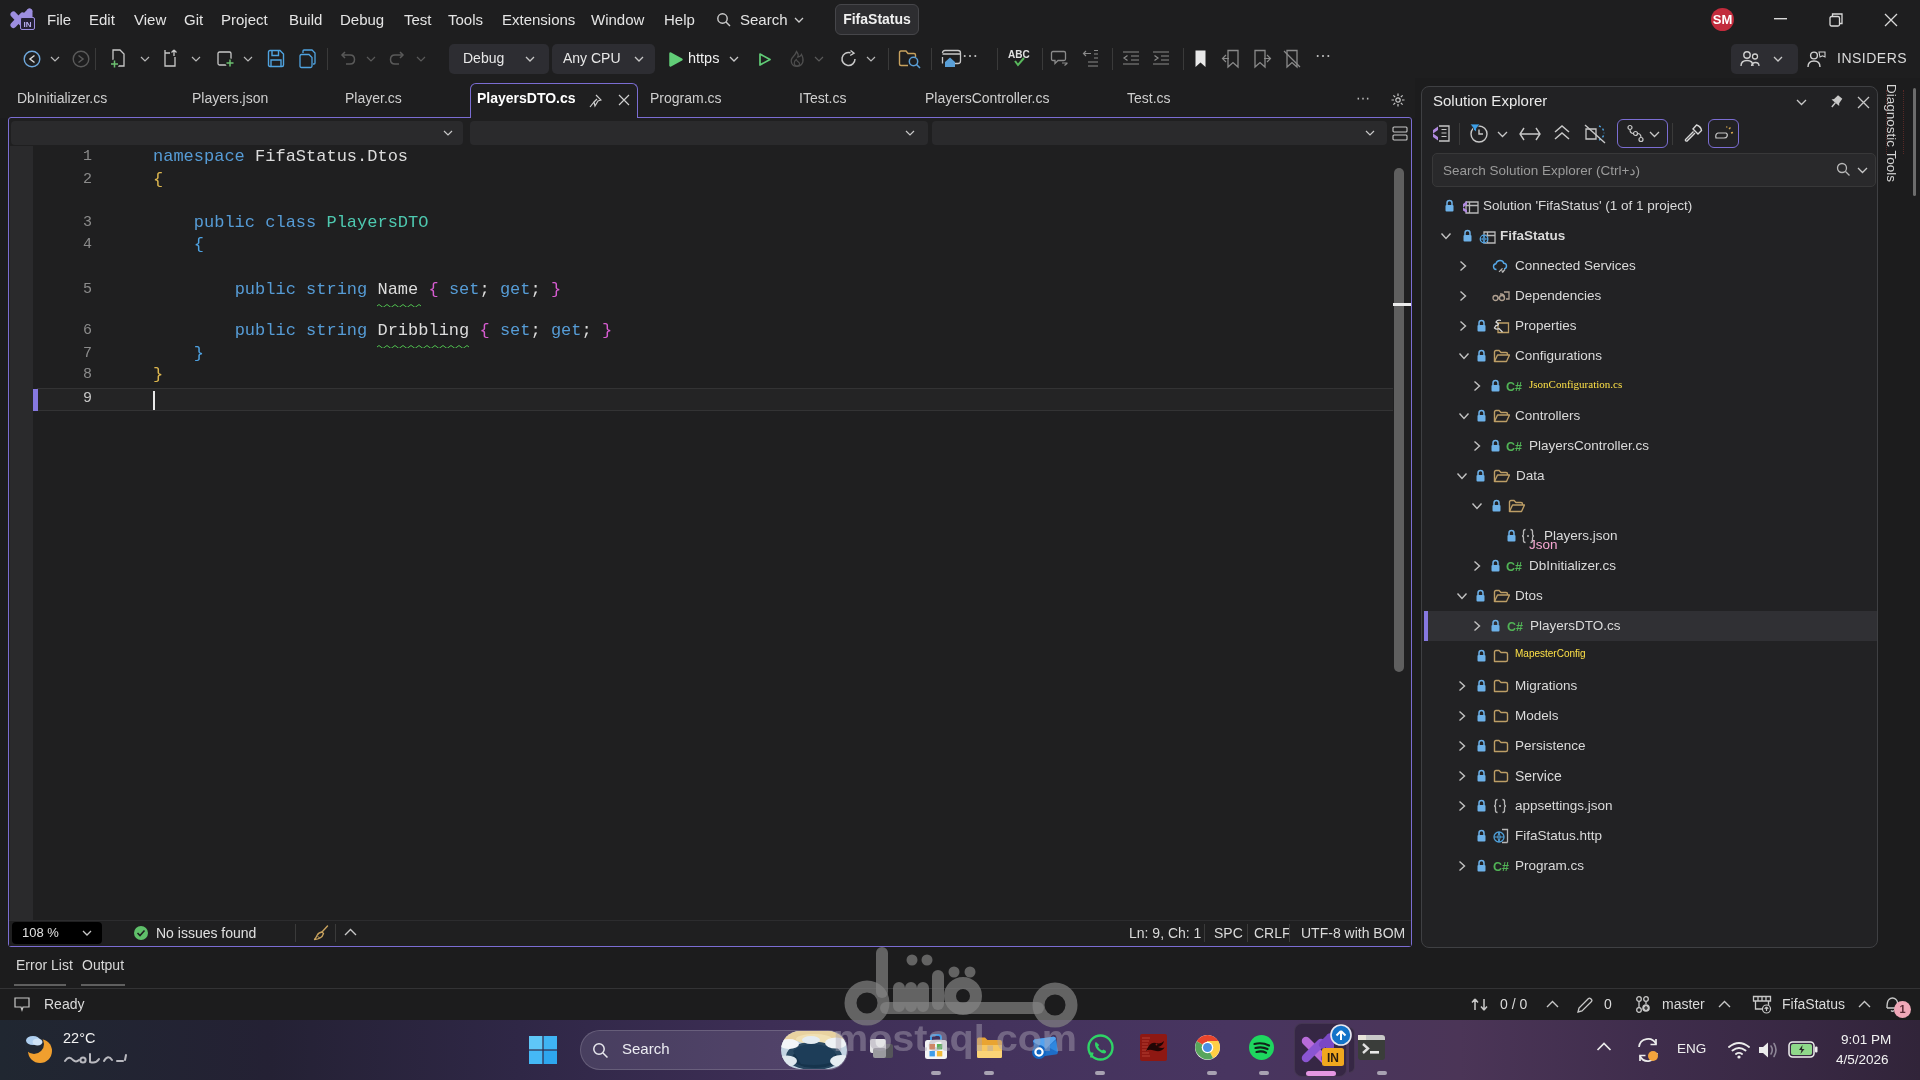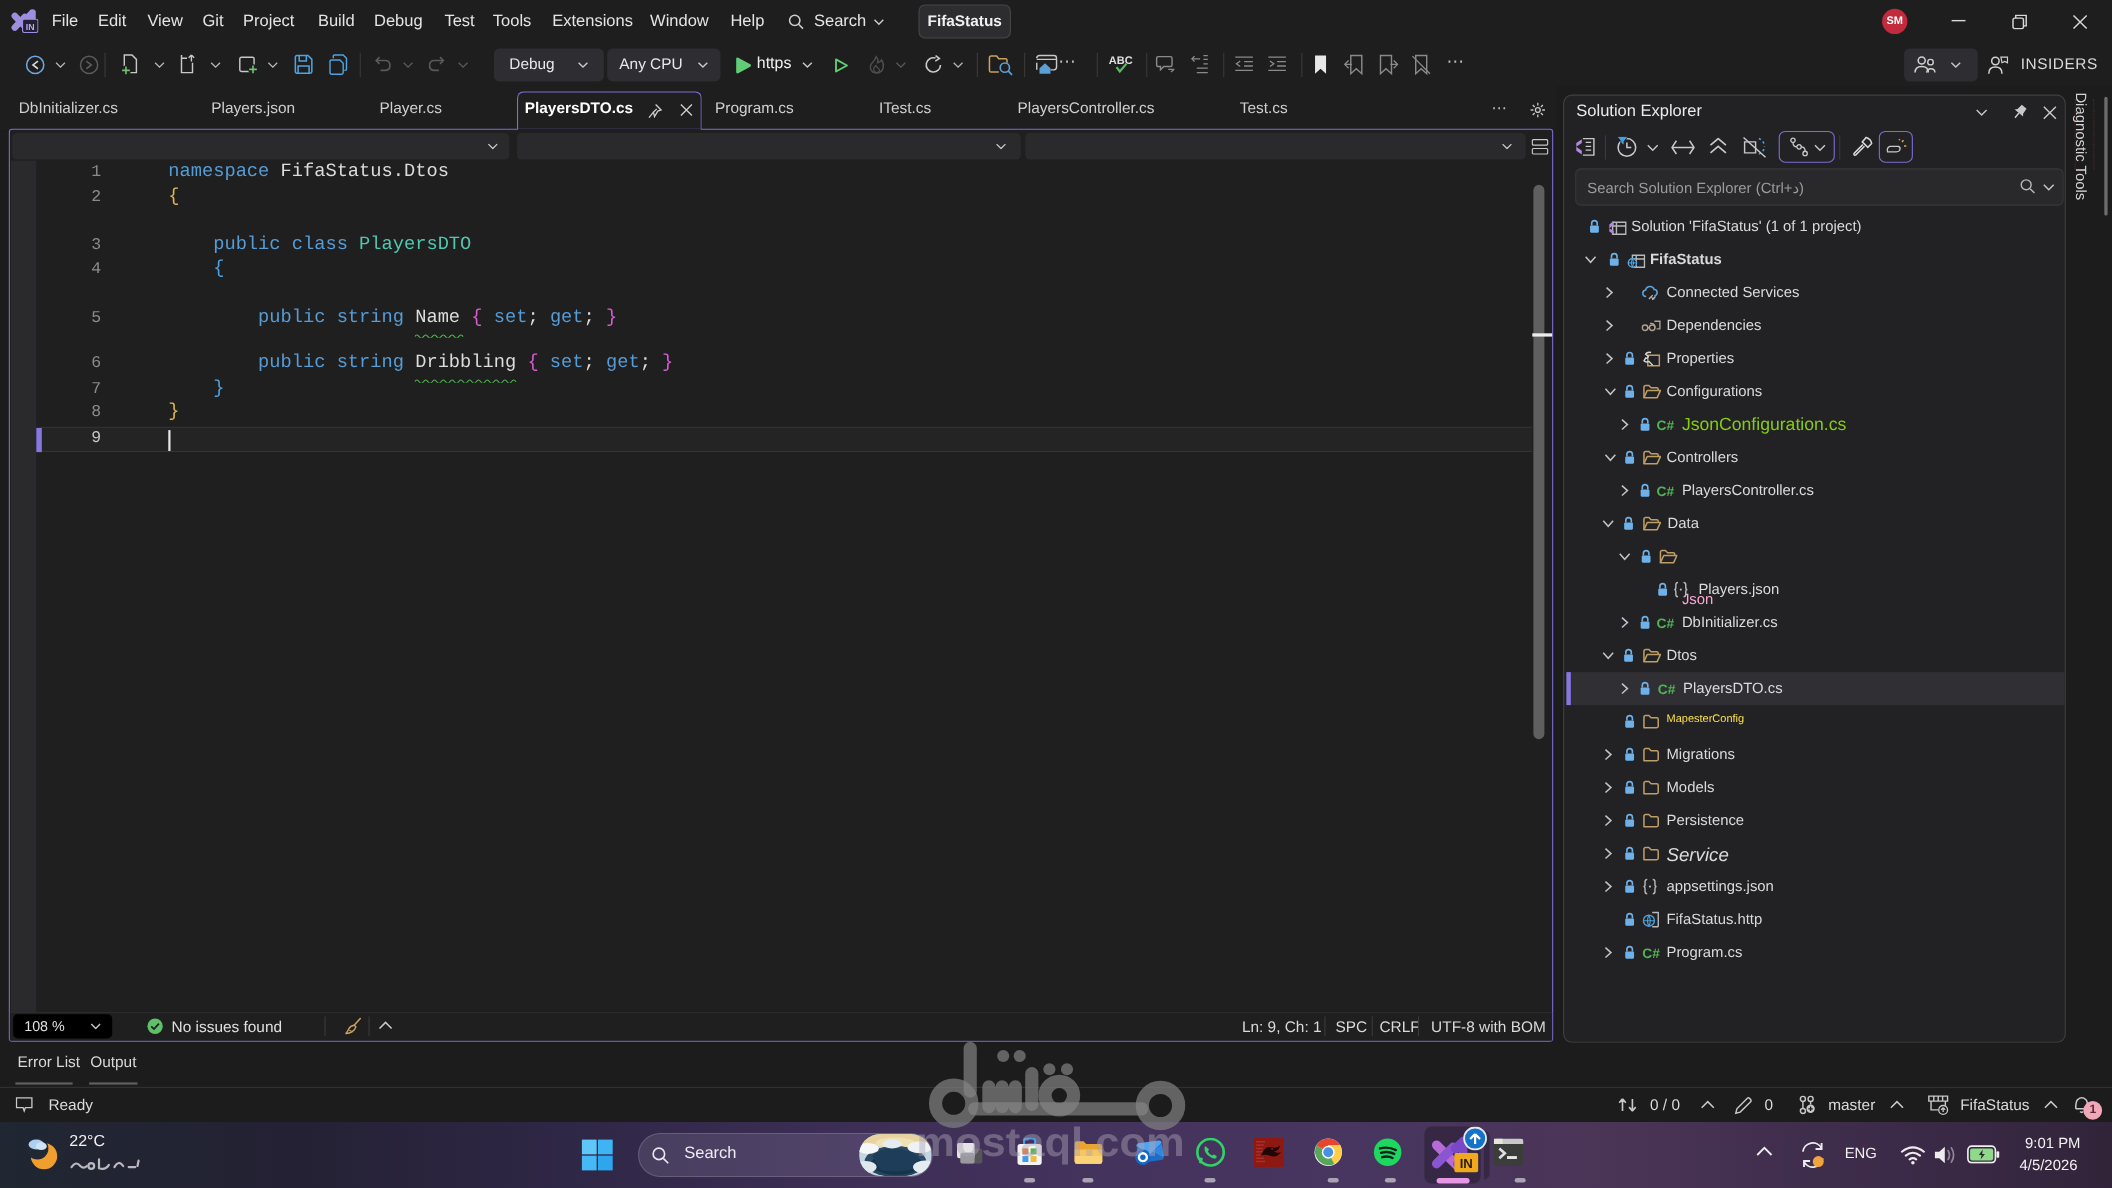--- a/index.html
+++ b/index.html
@@ -69,21 +69,21 @@
   <span class="menu" style="left:664px">Help</span>
   <svg class="abs" style="left:716px;top:12px" width="16" height="16" viewBox="0 0 16 16">
     <circle cx="6.5" cy="6.5" r="4.7" fill="none" stroke="#cdcdcd" stroke-width="1.4"></circle>
     <path d="M10 10 L14 14" stroke="#cdcdcd" stroke-width="1.4"></path>
   </svg>
   <span class="menu" style="left:740px">Search</span>
   <svg class="abs" style="left:794px;top:17px" width="10" height="7" viewBox="0 0 10 7">
     <path d="M1 1 L5 5 L9 1" fill="none" stroke="#cdcdcd" stroke-width="1.3"></path>
   </svg>
   <div class="abs" style="left:835px;top:4px;width:84px;height:31px;background:#2d2d30;border:1px solid #46464a;border-radius:6px;text-align:center;line-height:29px;font-size:14px;font-weight:bold;color:#f0f0f0;">FifaStatus</div>
-  <div class="abs" style="left:1711px;top:8px;width:23px;height:23px;border-radius:50%;background:#c22b3c;text-align:center;line-height:23px;font-size:10px;font-weight:bold;color:#fff;">SM</div>
+  <div class="abs" style="left:1711px;top:8px;width:23px;height:23px;border-radius:50%;background:#c22b3c;text-align:center;line-height:23px;font-size:13px;font-weight:bold;color:#fff;">SM</div>
   <svg class="abs" style="left:1774px;top:18px" width="13" height="2" viewBox="0 0 13 2">
         <rect width="13" height="1.4" fill="#d9d9d9"></rect>
       </svg>
   <svg class="abs" style="left:1829px;top:13px" width="14" height="14" viewBox="0 0 14 14">
     <path d="M3.5 3.5 V1 H13 V10.5 H10.5" fill="none" stroke="#d9d9d9" stroke-width="1.3"></path>
     <rect x="1" y="3.5" width="9.5" height="9.5" rx="1.5" fill="none" stroke="#d9d9d9" stroke-width="1.3"></rect>
   </svg>
   <svg class="abs" style="left:1884px;top:13px" width="14" height="14" viewBox="0 0 14 14">
     <path d="M1 1 L13 13 M13 1 L1 13" stroke="#d9d9d9" stroke-width="1.3"></path>
   </svg>
@@ -504,21 +504,21 @@
   <svg class="abs" style="left:1473px;top:380px" width="8" height="12" viewBox="0 0 8 12">
           <path d="M1.5 1.5 L6.5 6 L1.5 10.5" fill="none" stroke="#c2c2c2" stroke-width="1.4"></path>
         </svg>
   <svg class="abs" style="left:1490px;top:379px" width="11" height="14" viewBox="0 0 11 14">
           <path d="M3 6 V4 Q3 1.5 5.5 1.5 Q8 1.5 8 4 V6" fill="none" stroke="#6db1e8" stroke-width="1.5"></path>
           <rect x="1.5" y="6" width="8" height="6.5" rx="1" fill="#6db1e8"></rect>
         </svg>
   <svg class="abs" style="left:1506px;top:379px" width="17" height="14" viewBox="0 0 17 14">
           <text x="0" y="11.5" font-size="12.5" font-weight="bold" fill="#51b356" font-family="Liberation Sans">C#</text>
         </svg>
-  <span class="abs" style="left:1529px;top:378px;font-size:16px;font-weight:normal;color:#84cc16;">JsonConfiguration.cs</span>
+  <span class="abs" style="left:1529px;top:378px;font-size:11px;font-weight:normal;color:#fde047;font-family:Liberation Serif, serif;">JsonConfiguration.cs</span>
   <svg class="abs" style="left:1458px;top:412px" width="12" height="8" viewBox="0 0 12 8">
           <path d="M1.5 1.5 L6 6.5 L10.5 1.5" fill="none" stroke="#c2c2c2" stroke-width="1.4"></path>
         </svg>
   <svg class="abs" style="left:1476px;top:409px" width="11" height="14" viewBox="0 0 11 14">
           <path d="M3 6 V4 Q3 1.5 5.5 1.5 Q8 1.5 8 4 V6" fill="none" stroke="#6db1e8" stroke-width="1.5"></path>
           <rect x="1.5" y="6" width="8" height="6.5" rx="1" fill="#6db1e8"></rect>
         </svg>
   <svg class="abs" style="left:1493px;top:409px" width="17" height="14" viewBox="0 0 17 14">
           <path d="M1.5 12.5 V3 Q1.5 1.5 3 1.5 H6 L8 3.5 H13 Q14.5 3.5 14.5 5 V6" fill="none" stroke="#bd9e66" stroke-width="1.4"></path>
           <path d="M1.5 12.5 L4.5 6 H16.5 L13.5 12.5 Z" fill="none" stroke="#bd9e66" stroke-width="1.4" stroke-linejoin="round"></path>
@@ -648,21 +648,21 @@
   <svg class="abs" style="left:1458px;top:770px" width="8" height="12" viewBox="0 0 8 12">
           <path d="M1.5 1.5 L6.5 6 L1.5 10.5" fill="none" stroke="#c2c2c2" stroke-width="1.4"></path>
         </svg>
   <svg class="abs" style="left:1476px;top:769px" width="11" height="14" viewBox="0 0 11 14">
           <path d="M3 6 V4 Q3 1.5 5.5 1.5 Q8 1.5 8 4 V6" fill="none" stroke="#6db1e8" stroke-width="1.5"></path>
           <rect x="1.5" y="6" width="8" height="6.5" rx="1" fill="#6db1e8"></rect>
         </svg>
   <svg class="abs" style="left:1493px;top:769px" width="16" height="14" viewBox="0 0 16 14">
           <path d="M1.5 12.5 V3 Q1.5 1.5 3 1.5 H6 L8 3.5 H13 Q14.5 3.5 14.5 5 V11 Q14.5 12.5 13 12.5 Z" fill="none" stroke="#bd9e66" stroke-width="1.4" stroke-linejoin="round"></path>
         </svg>
-  <span class="abs" style="left:1515px;top:768px;font-size:17px;font-weight:normal;color:#dadada;font-style:italic;">Service</span>
+  <span class="abs" style="left:1515px;top:768px;font-size:14px;font-weight:normal;color:#dadada;">Service</span>
   <svg class="abs" style="left:1458px;top:800px" width="8" height="12" viewBox="0 0 8 12">
           <path d="M1.5 1.5 L6.5 6 L1.5 10.5" fill="none" stroke="#c2c2c2" stroke-width="1.4"></path>
         </svg>
   <svg class="abs" style="left:1476px;top:799px" width="11" height="14" viewBox="0 0 11 14">
           <path d="M3 6 V4 Q3 1.5 5.5 1.5 Q8 1.5 8 4 V6" fill="none" stroke="#6db1e8" stroke-width="1.5"></path>
           <rect x="1.5" y="6" width="8" height="6.5" rx="1" fill="#6db1e8"></rect>
         </svg>
   <svg class="abs" style="left:1493px;top:798px" width="14" height="16" viewBox="0 0 14 16">
           <path d="M4.5 1.5 Q2.5 1.5 2.5 3.5 V6 Q2.5 8 1 8 Q2.5 8 2.5 10 V12.5 Q2.5 14.5 4.5 14.5 M9.5 1.5 Q11.5 1.5 11.5 3.5 V6 Q11.5 8 13 8 Q11.5 8 11.5 10 V12.5 Q11.5 14.5 9.5 14.5" fill="none" stroke="#b8b8b8" stroke-width="1.3"></path>
           <circle cx="7" cy="8" r="1" fill="#b8b8b8"></circle>

